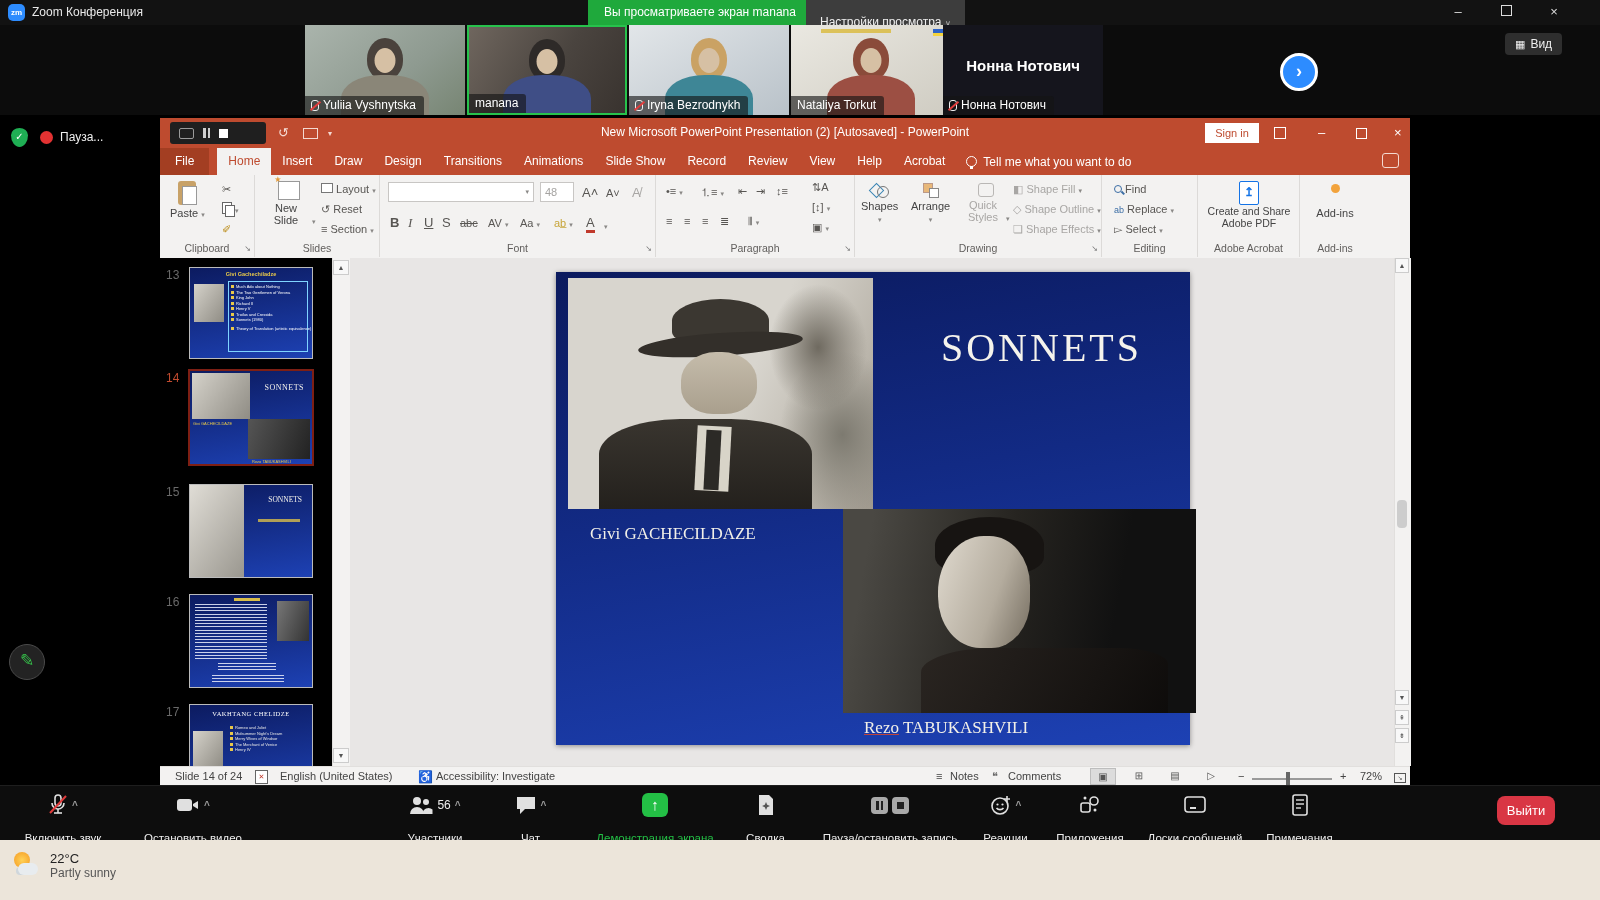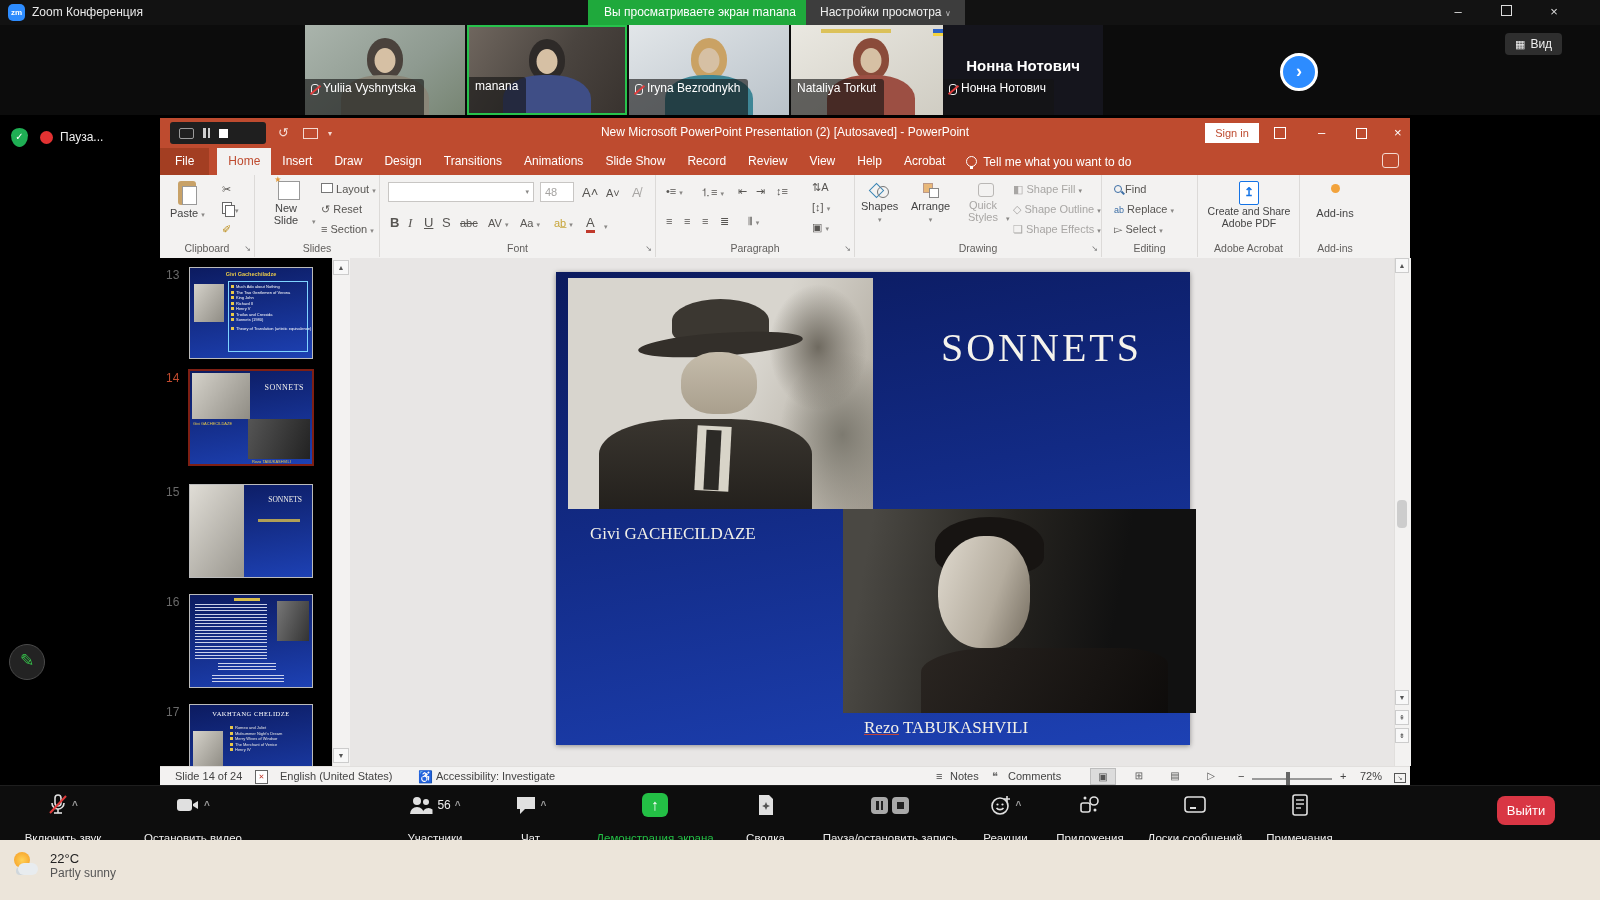--- a/index.html
+++ b/index.html
@@ -4,35 +4,35 @@
 <style>
   html,body{margin:0;padding:0;background:#000;}
   #screen{position:relative;width:1600px;height:900px;background:#000;overflow:hidden;
           font-family:"Liberation Sans",sans-serif;-webkit-font-smoothing:antialiased;}
   
   .topbar{position:absolute;left:0;top:0;width:1600px;height:25px;background:#121212;color:#eee;font-size:12px;}
   .zmlogo{position:absolute;left:8px;top:4px;width:17px;height:17px;border-radius:5px;background:#2D8CFF;color:#fff;
           font-size:8px;font-weight:bold;text-align:center;line-height:17px;}
   .topbar .ttl{position:absolute;left:32px;top:5px;color:#e8e8e8;}
   .banner{position:absolute;left:588px;top:0;height:25px;line-height:25px;padding:0 16px;background:#1FA93C;color:#fff;}
-  .viewset{position:absolute;left:806px;top:0;height:25px;line-height:25px;padding:0 14px;background:#3d3d3d;color:#f0f0f0;}
+  .viewset{position:absolute;left:806px;top:0;height:25px;line-height:25px;padding:10px 14px;background:#3d3d3d;color:#f0f0f0;}
   .winctl{position:absolute;top:0;width:40px;height:25px;line-height:24px;text-align:center;color:#ddd;font-size:13px;}
   .maxbox{display:inline-block;width:9px;height:9px;border:1px solid #ddd;}
   
   .strip{position:absolute;left:0;top:25px;width:1600px;height:90px;background:#0c0c0c;}
   .tile{position:absolute;top:0;width:160px;height:90px;overflow:hidden;background:#222;}
   .tile .sil{position:absolute;inset:0;}
   .tile .sil::after{content:"";position:absolute;left:50%;top:56%;width:88px;height:52px;transform:translateX(-50%);
         background:var(--top);border-radius:45% 45% 0 0;}
   .tile .sil::before{content:"";position:absolute;left:50%;top:14%;width:36px;height:42px;transform:translateX(-50%);
         background:var(--hair);border-radius:50% 50% 46% 46%;}
   .tile .face{position:absolute;left:50%;top:26%;width:21px;height:25px;transform:translateX(-50%);
         background:#d6c0a4;border-radius:50%;}
   .nametag{position:absolute;left:0;bottom:0;background:rgba(20,20,20,.62);color:#fff;font-size:12px;
-        padding:2px 8px 20px 6px;border-radius:0 3px 0 0;display:flex;align-items:flex-end;gap:4px;white-space:nowrap;}
+        padding:2px 8px 3px 6px;border-radius:0 3px 0 0;display:flex;align-items:center;gap:4px;white-space:nowrap;}
   .mic-sm{position:relative;display:inline-block;width:6px;height:9px;border:1px solid #eee;border-radius:3px;}
   .mic-sm::after{content:"";position:absolute;left:-3px;top:4px;width:13px;height:2px;background:#e03c3c;transform:rotate(-40deg);}
   .nextbtn{position:absolute;left:1280px;top:28px;width:32px;height:32px;border-radius:50%;background:#2D8CFF;
         border:3px solid #fff;color:#fff;font-size:18px;font-weight:bold;text-align:center;line-height:30px;}
   .viewbtn{position:absolute;left:1505px;top:8px;height:22px;background:#2e2e2e;border-radius:4px;color:#eee;
         font-size:12px;line-height:22px;padding:0 10px;display:flex;gap:5px;align-items:center;}
   
   .shield{position:absolute;left:11px;top:128px;width:17px;height:19px;background:#1faf54;color:#fff;font-size:10px;
         text-align:center;line-height:18px;border-radius:50% 50% 50% 50% / 38% 38% 62% 62%;}
   .recdot{position:absolute;left:40px;top:131px;width:13px;height:13px;border-radius:50%;background:#e33232;}

